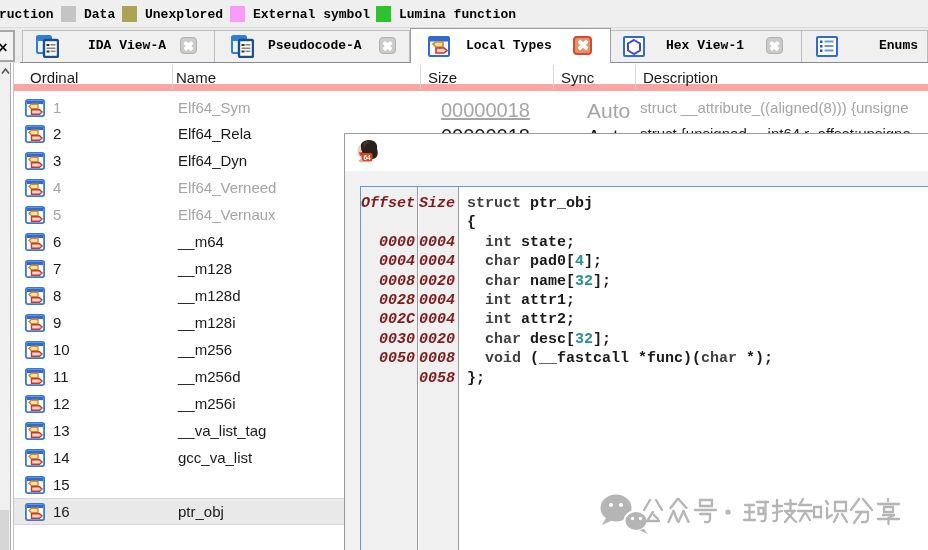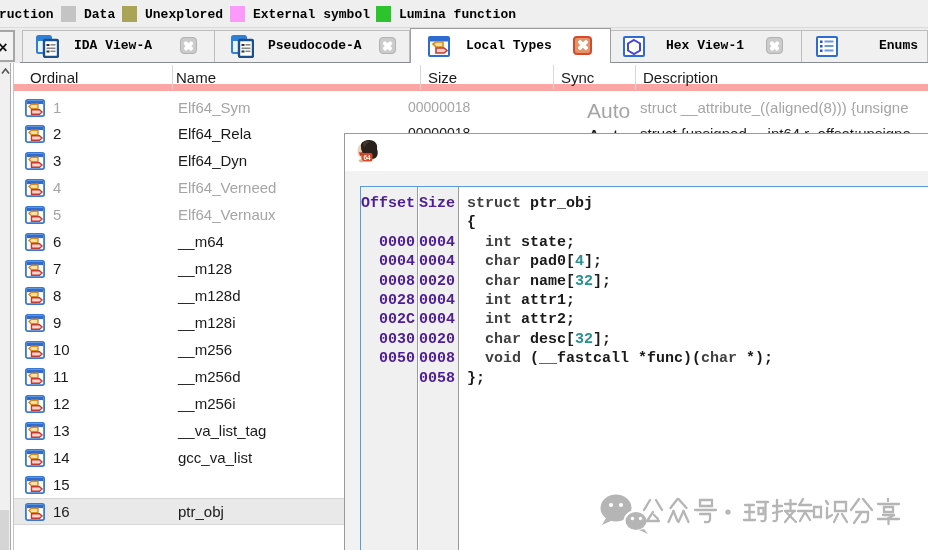--- a/index.html
+++ b/index.html
@@ -27,32 +27,32 @@
 
 #tbl{left:14px;top:63px;width:914px;height:487px;background:#fff;}
 #thead{position:absolute;left:0;top:0;width:914px;height:28px;background:#fff;border-bottom:7px solid #fca5a5;}
 .hcell{position:absolute;top:6px;font-size:15px;color:#1a1a1a;}
 .hdiv{position:absolute;top:2px;width:1px;height:24px;background:#d8d8d8;}
 .row{position:absolute;left:0;width:914px;height:27px;}
 .row.sel{background:#e9e9e9;border-top:1px solid #d6d6d6;border-bottom:1px solid #d6d6d6;}
 .ricon{position:absolute;left:11px;top:4px;}
 .ord{position:absolute;left:39px;top:4px;font-size:15px;color:#1a1a1a;}
 .rname{position:absolute;left:164px;top:4px;font-size:15px;color:#1a1a1a;}
-.rsize{position:absolute;left:394px;top:4px;font-size:14px;color:#1a1a1a;}
+.rsize{position:absolute;left:427px;top:4px;font-size:20px;color:#1a1a1a;text-decoration:underline;}
 .rsync{position:absolute;left:547px;top:4px;font-size:21px;color:#1a1a1a;margin-left:26px;}
 .rdesc{position:absolute;left:626px;top:4px;font-size:15px;color:#1a1a1a;white-space:nowrap;}
 .gray{color:#a5a5a5 !important;}
 
 #dlg{left:344px;top:133px;width:586px;height:419px;background:#f2f2f2;border:1px solid #9a9a9a;border-right:none;border-bottom:none;}
 #dlgtitle{position:absolute;left:0;top:0;width:100%;height:37px;background:#fff;}
 #dlgtitle span{position:absolute;left:39px;top:9px;font-size:16px;color:#111;}
 #editor{position:absolute;left:15px;top:52px;width:575px;height:370px;background:#fff;border:1px solid #5b9bd5;border-right:none;border-bottom:none;}
 #gut1{position:absolute;left:0;top:0;width:57px;height:369px;background:#f0f0f0;border-right:1px solid #9a9a9a;}
 #gut2{position:absolute;left:58px;top:0;width:40px;height:369px;background:#f0f0f0;border-right:1px solid #9a9a9a;}
-.gtxt{font-family:"Liberation Mono",monospace;font-weight:bold;font-size:15px;line-height:19.4px;color:#4c1d95;text-align:center;padding:7px 3px 0 0;white-space:pre;}
+.gtxt{font-family:"Liberation Mono",monospace;font-weight:bold;font-size:15px;line-height:19.4px;color:#7f1d1d;text-align:center;padding:7px 3px 0 0;white-space:pre;font-style:italic;}
 #code{position:absolute;left:106px;top:7px;font-family:"Liberation Mono",monospace;font-weight:bold;font-size:15px;line-height:19.4px;color:#1a1a1a;white-space:pre;}
 .k{color:#404040;}
 .n{color:#2a8f8f;}
 
 #wmtext{left:600px;top:492px;}
 </style>
 </head>
 <body>
 
 <div class="abs" id="legend">
@@ -77,21 +77,21 @@
   <svg class="abs" style="left:36px;top:7px;" width="23" height="23" viewBox="0 0 23 23">
     <rect x="1" y="1" width="14" height="17" rx="1.5" fill="#e8f4fb" stroke="#2f7fd6" stroke-width="2"></rect>
     <rect x="2" y="2" width="12" height="4" fill="#2f7fd6"></rect>
     <rect x="8" y="5" width="14" height="17" rx="1.5" fill="#fff" stroke="#1c4f8a" stroke-width="2.4"></rect>
     <rect x="10.5" y="9" width="3" height="2" fill="#333"></rect>
       <rect x="14.5" y="9" width="5" height="1.6" fill="#888"></rect>
     <rect x="10.5" y="12.5" width="9" height="1.6" fill="#888"></rect>
     <rect x="10.5" y="15.5" width="3" height="2" fill="#333"></rect>
       <rect x="14.5" y="15.5" width="5" height="1.6" fill="#888"></rect>
   </svg>
-  <span class="tabtxt" style="left:74px;">IDA View-A</span>
+  <span class="tabtxt" style="left:88px;">IDA View-A</span>
   <span class="closebtn" style="left:180px;">×</span>
   <svg class="abs" style="left:231px;top:7px;" width="23" height="23" viewBox="0 0 23 23">
     <rect x="1" y="1" width="14" height="17" rx="1.5" fill="#e8f4fb" stroke="#2f7fd6" stroke-width="2"></rect>
     <rect x="2" y="2" width="12" height="4" fill="#2f7fd6"></rect>
     <rect x="8" y="5" width="14" height="17" rx="1.5" fill="#fff" stroke="#1c4f8a" stroke-width="2.4"></rect>
     <rect x="10.5" y="9" width="3" height="2" fill="#333"></rect>
       <rect x="14.5" y="9" width="5" height="1.6" fill="#888"></rect>
     <rect x="10.5" y="12.5" width="9" height="1.6" fill="#888"></rect>
     <rect x="10.5" y="15.5" width="3" height="2" fill="#333"></rect>
       <rect x="14.5" y="15.5" width="5" height="1.6" fill="#888"></rect>

